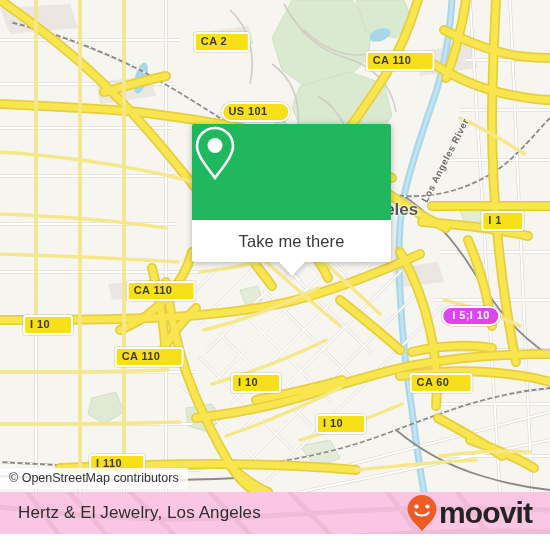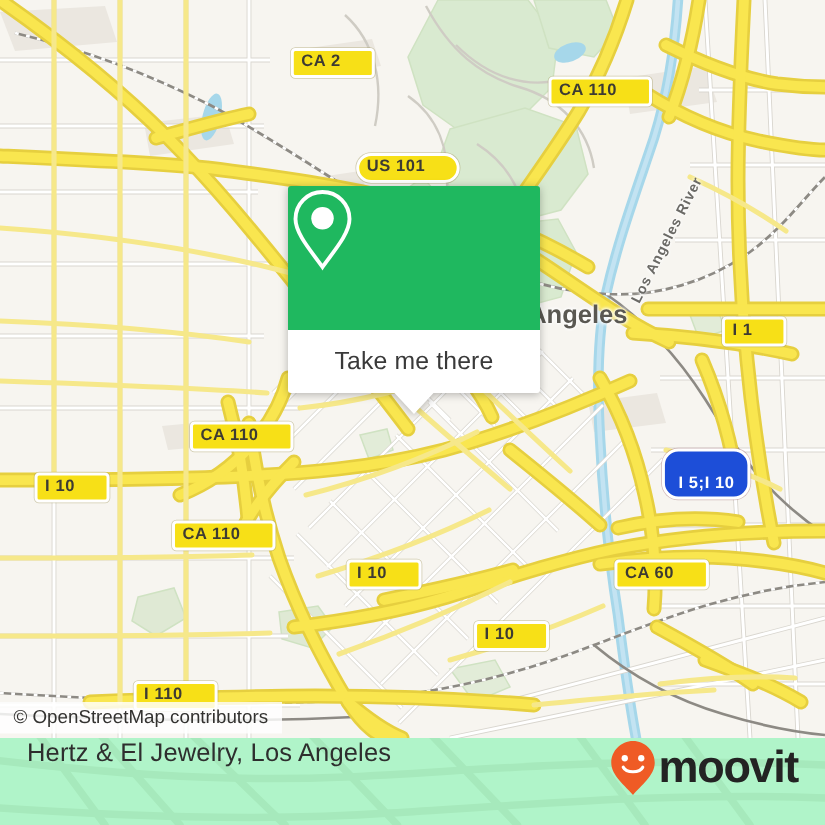--- a/index.html
+++ b/index.html
@@ -30,25 +30,25 @@
     font-size:11px;
     font-weight:bold;
     letter-spacing:.4px;
     padding:1px 21px 2px 5px;
     line-height:13px;
     white-space:nowrap;
     box-shadow:0 0 0 .5px rgba(160,150,90,.45);
     font-family:"Liberation Sans", sans-serif;
   }
   .shield.pill{
-    background:#1d4ed8;
+    background:#d946ef;
     border:2px solid #ffffff;
     border-radius:11px;
     color:#ffffff;
-    padding:15px 9px 2px 9px;
+    padding:1px 9px 2px 9px;
     box-shadow:0 0 0 .5px rgba(150,90,100,.4);
   }
   .place-label{
     position:absolute;transform:translate(-50%,-50%);
     color:#5a5852;font-size:17px;font-weight:bold;
     white-space:nowrap;
     text-shadow:0 0 3px #fff,0 0 3px #fff,0 0 2px #fff;
     font-family:"Liberation Sans", sans-serif;
   }
   .river-label{
@@ -66,21 +66,21 @@
     background:rgba(255,255,255,.82);
     color:#333230;
     font-size:12.5px;
     padding:3px 9px 4px 9px;
     white-space:nowrap;
     font-family:"Liberation Sans", sans-serif;
   }
 
   
   #popup{
-    position:absolute;left:192px;top:124px;width:168px;
+    position:absolute;left:192px;top:124px;width:199px;
     filter:drop-shadow(0 1px 3px rgba(0,0,0,.28));
   }
   #popup-head{
     height:96px;background:#1fb85f;
     display:flex;align-items:center;justify-content:center;
     border-radius:2px 2px 0 0;
   }
   #popup-body{
     background:#ffffff;height:42px;
     display:flex;align-items:center;justify-content:center;
@@ -94,23 +94,23 @@
     position:absolute;left:50%;top:138px;
     transform:translateX(-50%);
     width:0;height:0;
     border-left:13px solid transparent;
     border-right:13px solid transparent;
     border-top:14px solid #ffffff;
   }
 
   
   #footer{
-    position:absolute;left:0;top:492px;width:550px;height:58px;
-    background:#86efac;
-    display:flex;align-items:flex-start;justify-content:space-between;
+    position:absolute;left:0;top:492px;width:550px;height:42px;
+    background:#f9a8d4;
+    display:flex;align-items:center;justify-content:space-between;
     padding:0 18px 0 18px;
     box-sizing:border-box;
     overflow:hidden;
   }
   #footer-bg{
     position:absolute;left:0;top:0;width:550px;height:58px;
     opacity:.35;
   }
   #footer-title{
     position:relative;
@@ -324,21 +324,21 @@
 
       </g>
     </svg>
 
     <div class="place-label" style="left:368px;top:210px;">Los Angeles</div>
 
     <div class="river-label" style="left:424px;top:196px;transform:rotate(-63deg);">Los Angeles River</div>
 
     <div class="shield" style="left:222px;top:42px;">CA 2</div>
     <div class="shield" style="left:400px;top:61px;">CA 110</div>
-    <div class="shield" style="left:272px;top:112px;border-radius:10px;">US 101</div>
+    <div class="shield" style="left:256px;top:112px;border-radius:10px;">US 101</div>
     <div class="shield" style="left:503px;top:221px;">I 1</div>
     <div class="shield" style="left:161px;top:291px;">CA 110</div>
     <div class="shield pill" style="left:471px;top:316px;">I 5;I 10</div>
     <div class="shield" style="left:48px;top:325px;">I 10</div>
     <div class="shield" style="left:149px;top:357px;">CA 110</div>
     <div class="shield" style="left:256px;top:383px;">I 10</div>
     <div class="shield" style="left:441px;top:383px;">CA 60</div>
     <div class="shield" style="left:341px;top:424px;">I 10</div>
     <div class="shield" style="left:117px;top:464px;">I 110</div>
 

